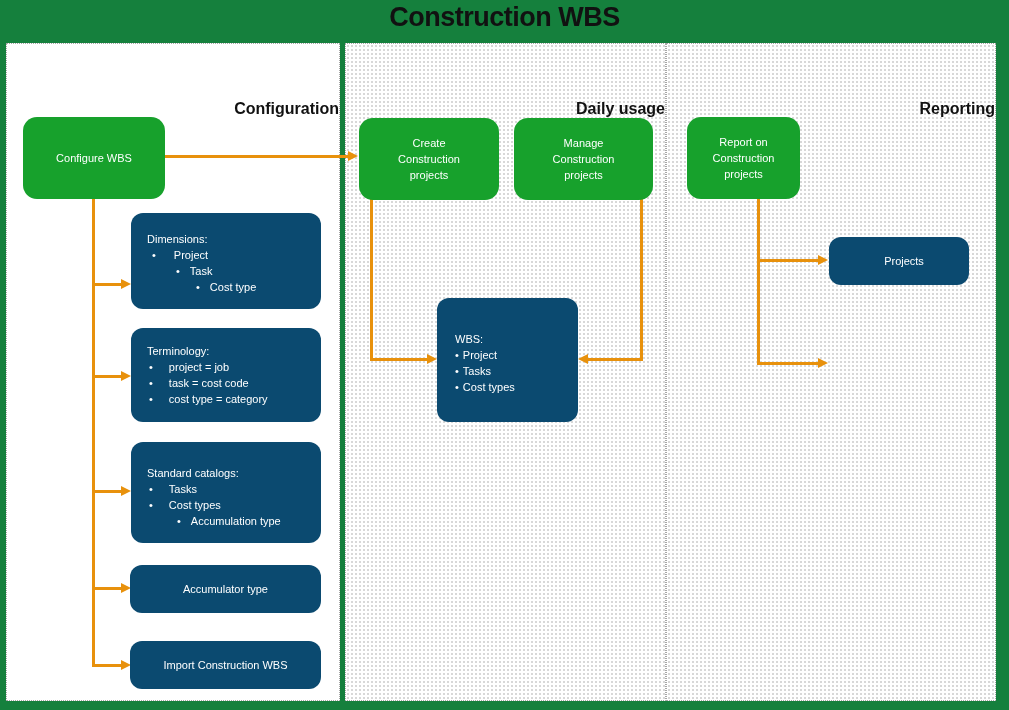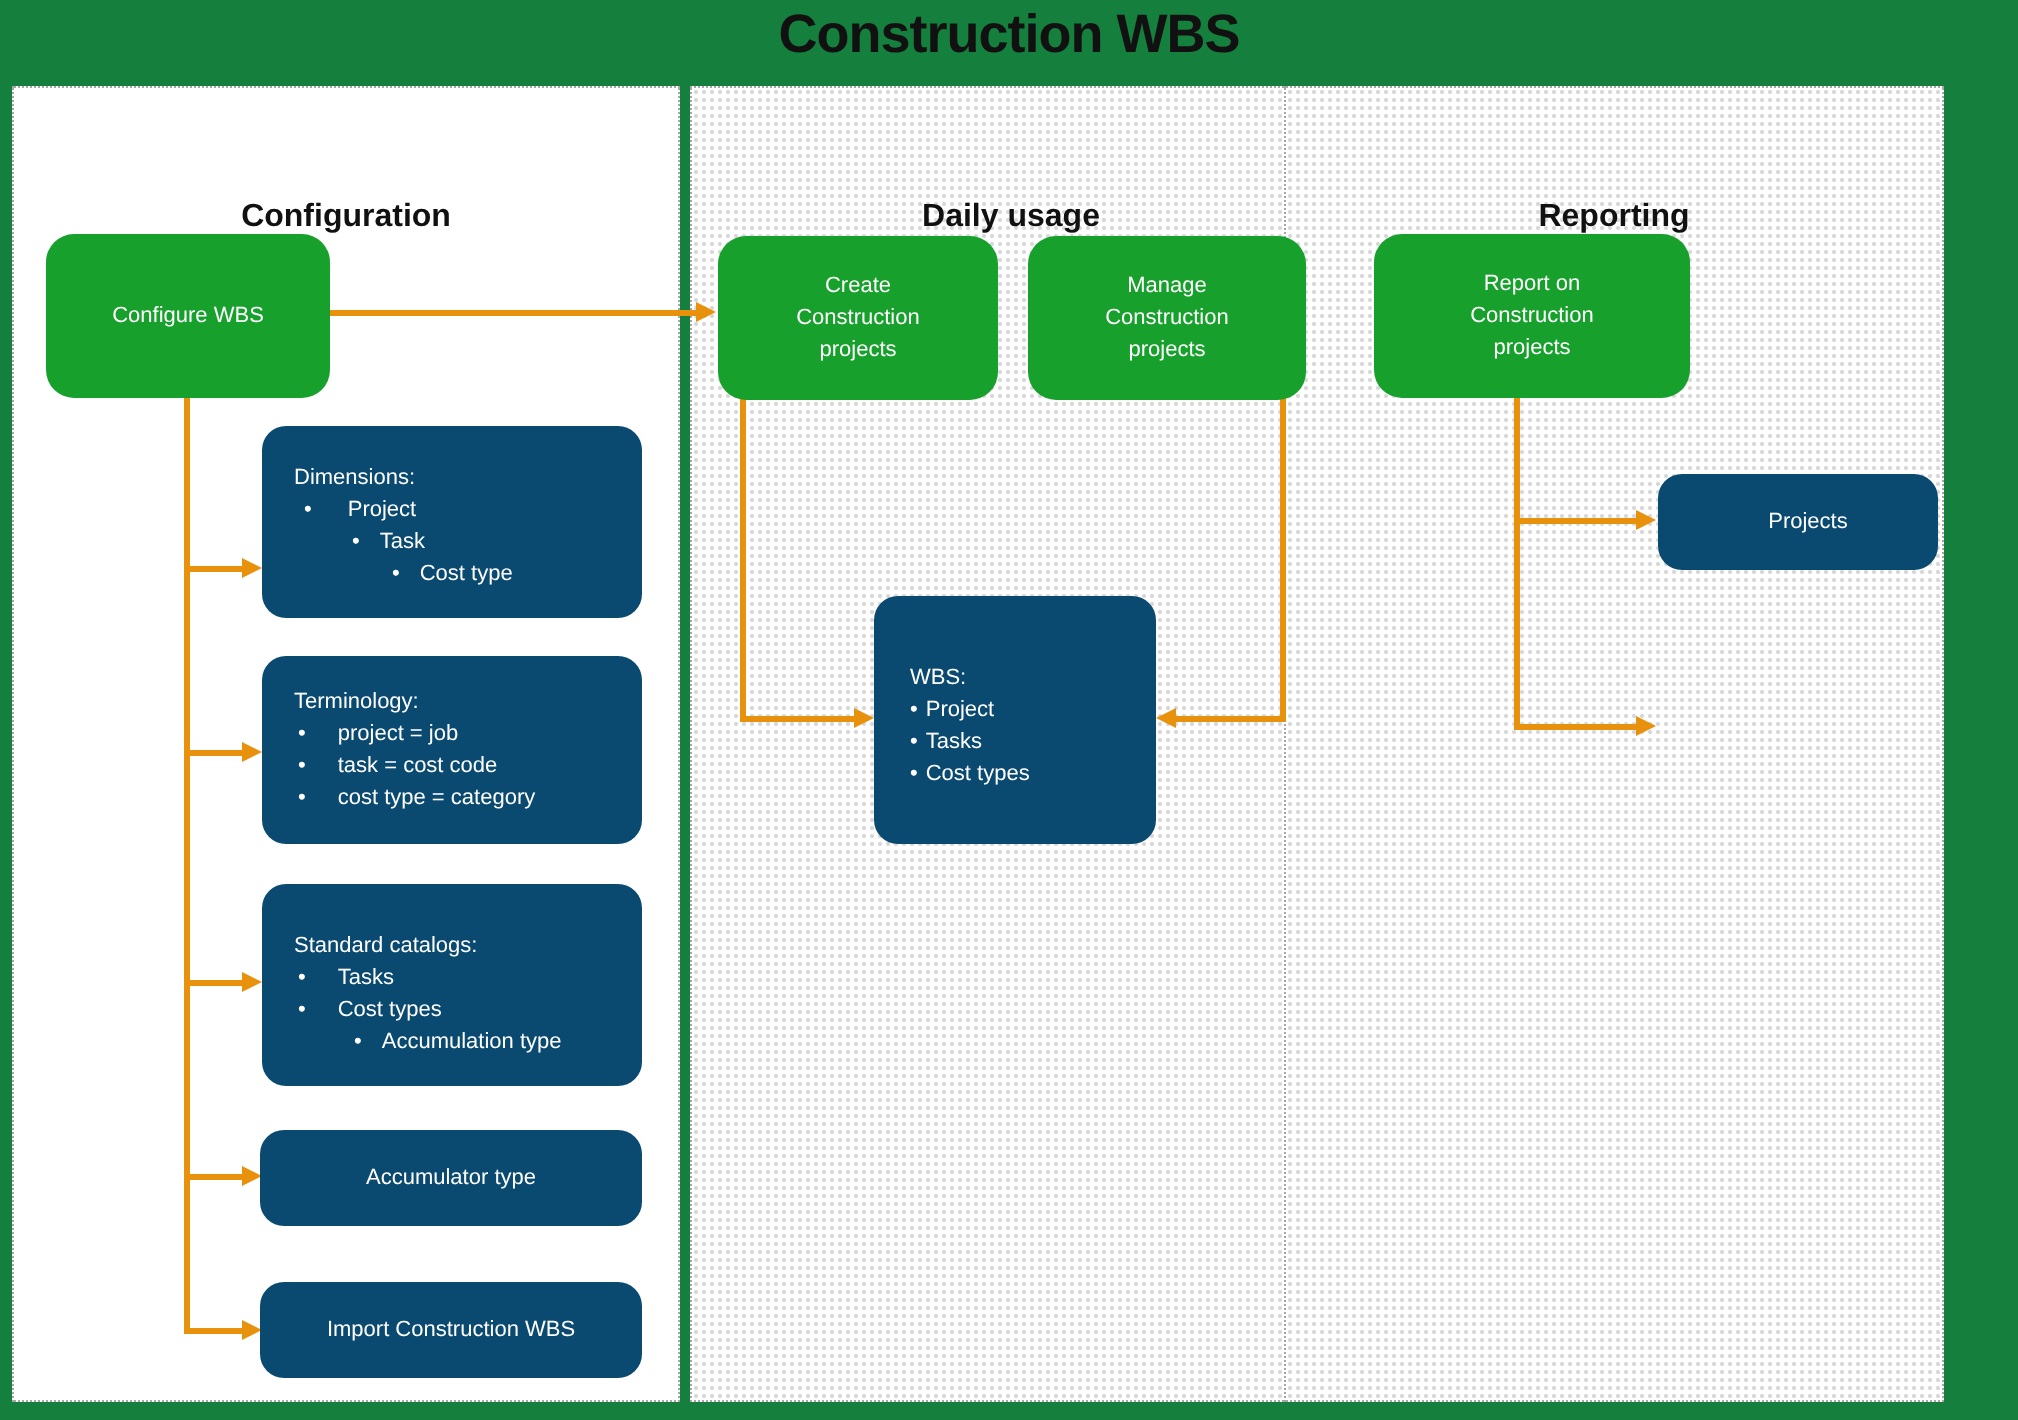--- a/index.html
+++ b/index.html
@@ -24,23 +24,23 @@
     position:absolute;top:43px;height:658px;border:1px dotted var(--panelborder);
     background:#ffffff;
   }
   .panel.textured{
     background-color:#ffffff;
     background-image:radial-gradient(var(--dot) 1px, rgba(0,0,0,0) 1.1px);
     background-size:4px 4px;
   }
   #panel-config{left:6px;width:334px;}
   #panel-daily{left:345px;width:321px;}
-  #panel-report{left:642px;width:330px;}
+  #panel-report{left:666px;width:330px;}
   .panel-header{
-    position:absolute;top:56px;width:100%;text-align:center;
+    position:absolute;top:56px;width:100%;text-align:right;
     font-size:16px;font-weight:bold;color:#111;
   }
   .node{position:absolute;color:#ffffff;font-size:11px;line-height:16px;}
   .node.green{background:var(--green);border-radius:14px;}
   .node.blue{background:var(--blue);border-radius:12px;}
   .node.center{display:flex;align-items:center;justify-content:center;text-align:center;padding:6px 10px;}
   .node.listbox{padding-left:16px;padding-right:8px;}
   .bt{white-space:nowrap;}
   .li{display:flex;white-space:nowrap;}
   .li::before{content:"\2022";}
@@ -177,21 +177,21 @@
         <span>Project</span>
       </div>
     <div class="li l1">
         <span>Tasks</span>
       </div>
     <div class="li l1">
         <span>Cost types</span>
       </div>
   </div>
 
-  <div class="node green center" style="left:687px;top:117px;width:158px;height:82px;">
+  <div class="node green center" style="left:687px;top:117px;width:113px;height:82px;">
     <span style="width:90px;">Report on Construction projects</span>
   </div>
 
   <div class="node blue center" style="left:829px;top:237px;width:140px;height:48px;padding-left:20px;">
     <span>Projects</span>
   </div>
 
 
 </div>
 

